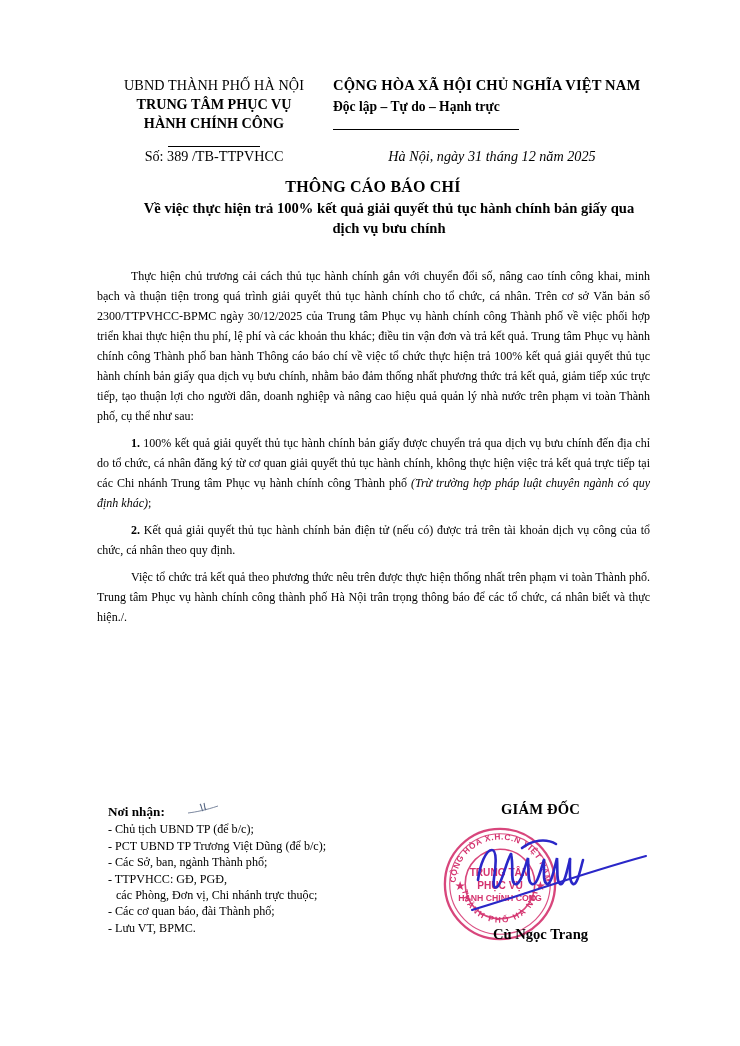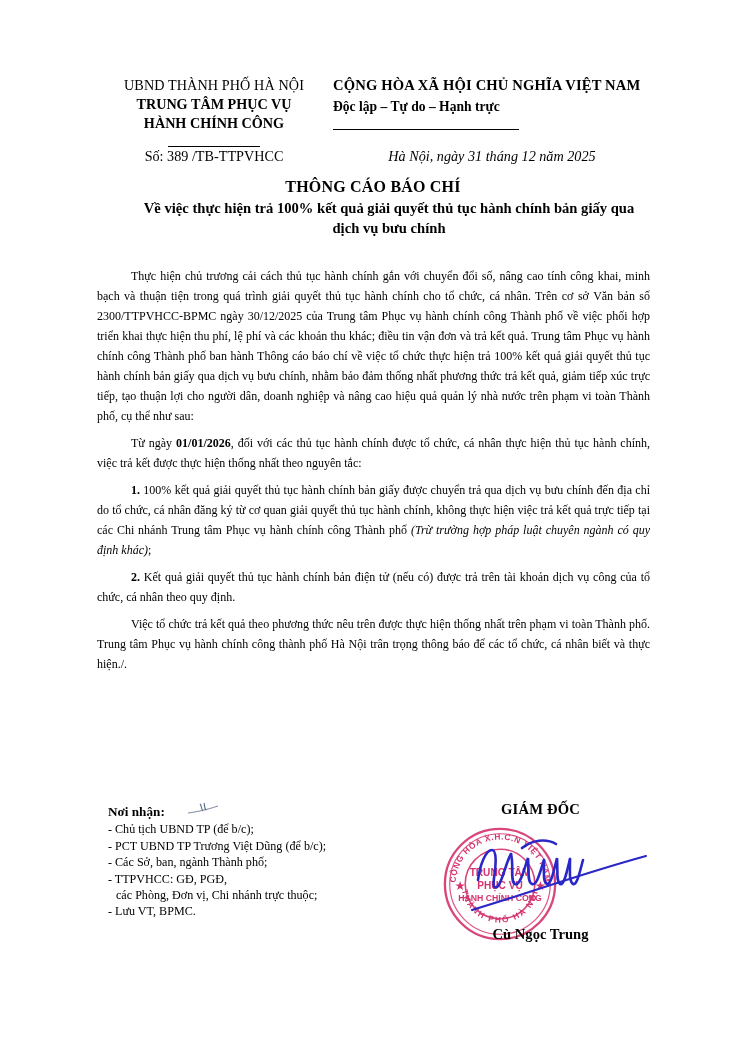--- a/index.html
+++ b/index.html
@@ -236,21 +236,20 @@
 
   <div class="title-block">
     <div class="title-main">THÔNG CÁO BÁO CHÍ</div>
     <div class="title-sub">Về việc thực hiện trả 100% kết quả giải quyết thủ tục hành chính bản giấy qua dịch vụ bưu chính</div>
   </div>
 
   <div class="body-block">
 
     <p><span>Thực hiện chủ trương cải cách thủ tục hành chính gắn với chuyển đổi số, nâng cao tính công khai, minh bạch và thuận tiện trong quá trình giải quyết thủ tục hành chính cho tổ chức, cá nhân. Trên cơ sở Văn bản số 2300/TTPVHCC-BPMC ngày 30/12/2025 của Trung tâm Phục vụ hành chính công Thành phố về việc phối hợp triển khai thực hiện thu phí, lệ phí và các khoản thu khác; điều tin vận đơn và trả kết quả. Trung tâm Phục vụ hành chính công Thành phố ban hành Thông cáo báo chí về việc tổ chức thực hiện trả 100% kết quả giải quyết thủ tục hành chính bản giấy qua dịch vụ bưu chính, nhằm bảo đảm thống nhất phương thức trả kết quả, giảm tiếp xúc trực tiếp, tạo thuận lợi cho người dân, doanh nghiệp và nâng cao hiệu quả quản lý nhà nước trên phạm vi toàn Thành phố, cụ thể như sau:</span></p>
 
-    <p><span>Từ ngày </span><span class="b">01/01/2026</span><span>, đối với các thủ tục hành chính được tổ chức, cá nhân thực hiện thủ tục hành chính, việc trả kết được thực hiện thống nhất theo nguyên tắc:</span></p>
 
     <p><span class="b">1.</span><span> 100% kết quả giải quyết thủ tục hành chính bản giấy được chuyển trả qua dịch vụ bưu chính đến địa chỉ do tổ chức, cá nhân đăng ký từ cơ quan giải quyết thủ tục hành chính, không thực hiện việc trả kết quả trực tiếp tại các Chi nhánh Trung tâm Phục vụ hành chính công Thành phố </span><span class="i">(Trừ trường hợp pháp luật chuyên ngành có quy định khác)</span><span>;</span></p>
 
     <p><span class="b">2.</span><span> Kết quả giải quyết thủ tục hành chính bản điện tử (nếu có) được trả trên tài khoản dịch vụ công của tổ chức, cá nhân theo quy định.</span></p>
 
     <p class="last"><span>Việc tổ chức trả kết quả theo phương thức nêu trên được thực hiện thống nhất trên phạm vi toàn Thành phố. Trung tâm Phục vụ hành chính công thành phố Hà Nội trân trọng thông báo để các tổ chức, cá nhân biết và thực hiện./.</span></p>
 
   </div>
 
   <div class="footer">
@@ -261,20 +260,21 @@
         <path d="M2 11 C10 10, 20 8, 32 4" stroke="#5a6a86" stroke-width="0.8" fill="none"></path>
         <path d="M14 2 C16 4, 15 7, 17 9" stroke="#5a6a86" stroke-width="1.1" fill="none"></path>
         <path d="M18 1 C19 4, 18 6, 20 8" stroke="#5a6a86" stroke-width="1.1" fill="none"></path>
       </svg>
       <div id="recipients-list">
           <div class="rec-item">- Chủ tịch UBND TP (để b/c);</div>
           <div class="rec-item">- PCT UBND TP Trương Việt Dũng (để b/c);</div>
           <div class="rec-item">- Các Sở, ban, ngành Thành phố;</div>
           <div class="rec-item">- TTPVHCC: GĐ, PGĐ,</div>
           <div class="rec-item indent">các Phòng, Đơn vị, Chi nhánh trực thuộc;</div>
+          <div class="rec-item">- Các cơ quan báo, đài Thành phố;</div>
           <div class="rec-item">- Lưu VT, BPMC.</div>
         </div>
     </div>
 
     <div class="signature">
       <div class="sig-role">GIÁM ĐỐC</div>
 
       <div class="sig-stage">
 
         <svg class="seal" viewBox="0 0 120 120">
@@ -304,18 +304,18 @@
             <path d="M41 28 C44 40, 40 56, 45 58 C50 60, 54 44, 58 32 C59 44, 57 56, 62 58 C67 60, 70 46, 74 34"></path>
             <path d="M74 34 C74 48, 73 56, 77 58 C81 59, 84 44, 87 32 C88 46, 86 55, 90 58 C94 60, 97 45, 100 33"></path>
             <path d="M100 33 C100 47, 99 55, 103 58 C107 60, 110 45, 113 34"></path>
             <path d="M52 22 C62 14, 76 12, 86 18"></path>
           </g>
           <path d="M2 84 C50 70, 110 48, 176 30" stroke="#2a27c8" stroke-width="2.1" fill="none" stroke-linecap="round"></path>
         </svg>
 
       </div>
 
-      <div class="sig-name">Cù Ngọc Trung</div>
+      <div class="sig-name">Cù Ngọc Trang</div>
     </div>
 
   </div>
 
 </div>
 
 </body></html>

